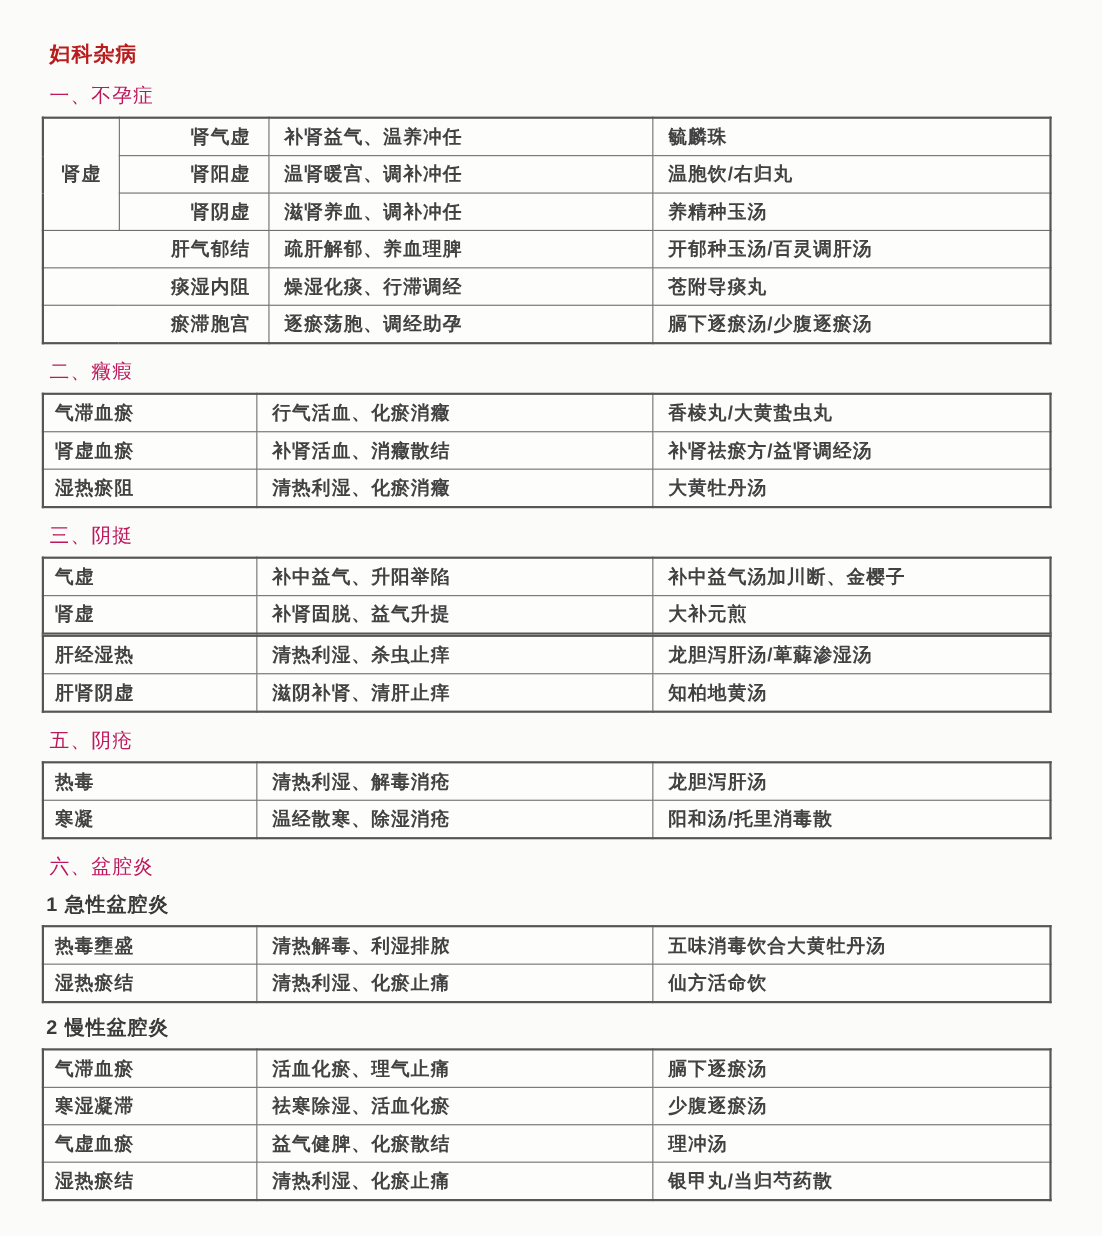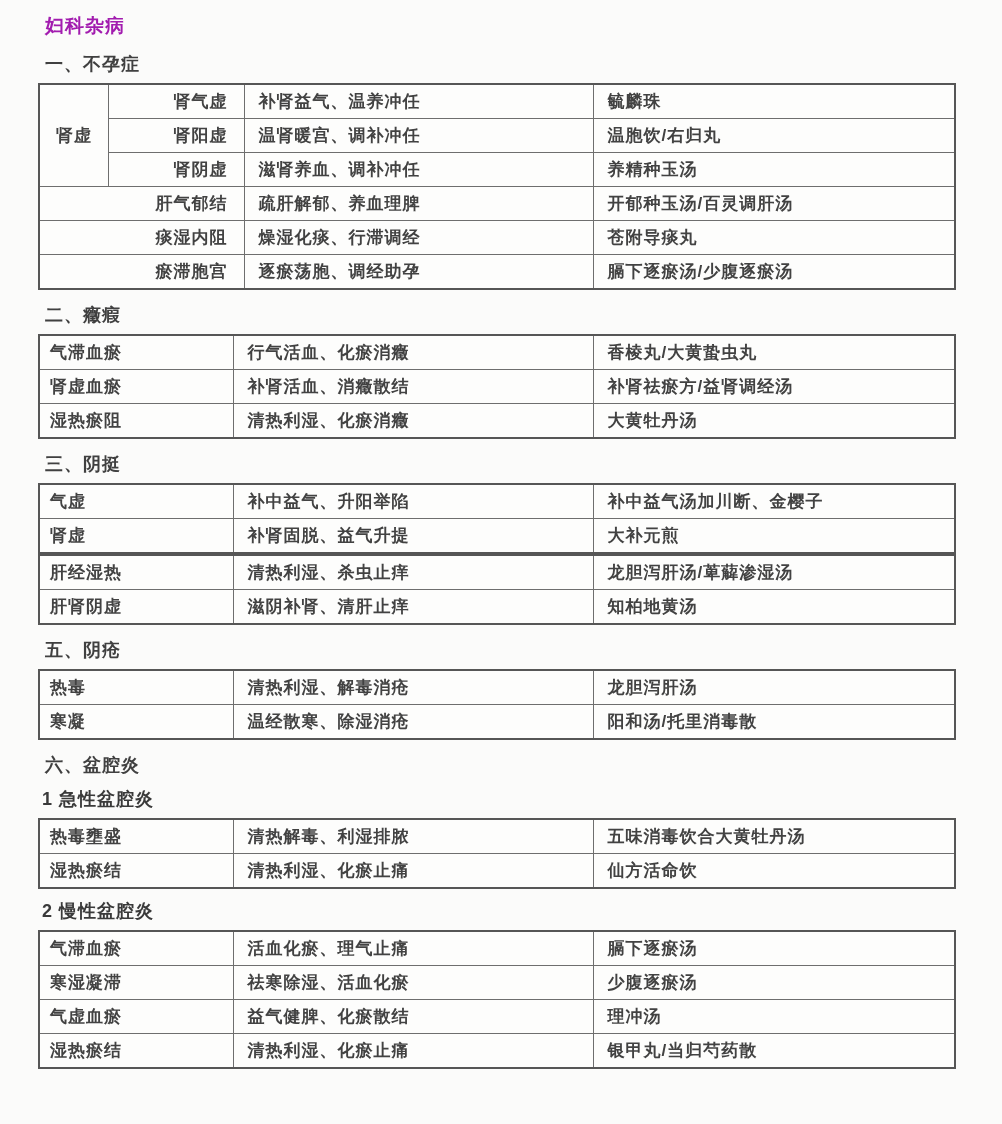--- a/index.html
+++ b/index.html
@@ -11,31 +11,31 @@
     position: relative;
     width: 1002px;
     height: 1124px;
     background: #fbfbfa;
     overflow: hidden;
     font-family: "Liberation Sans", "DejaVu Sans", sans-serif;
     color: #3d3d3d;
     -webkit-font-smoothing: antialiased;
   }
   .doc-title {
-    margin: 13px 0 0 45px;
+    margin: 36px 0 0 45px;
     font-size: 19px;
     font-weight: 700;
-    color: #a21caf;
+    color: #b91c1c;
     letter-spacing: 1px;
   }
   .section-heading {
     margin: 13px 0 7px 45px;
     font-size: 18px;
-    font-weight: 700;
-    color: #404040;
+    font-weight: 400;
+    color: #be185d;
     letter-spacing: 1px;
   }
   .sub-heading {
     margin: 10px 0 7px 42px;
     font-size: 18px;
     font-weight: 700;
     color: #3a3a3a;
     letter-spacing: 1px;
   }
   table.tcm {

